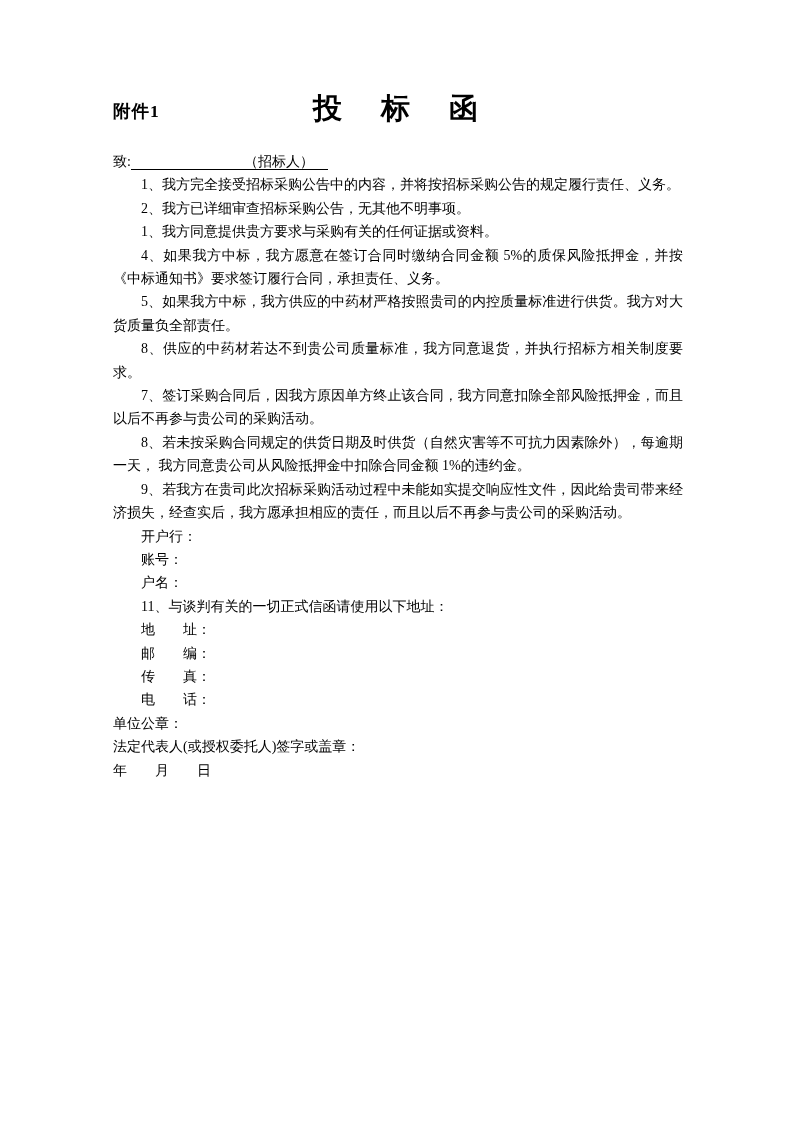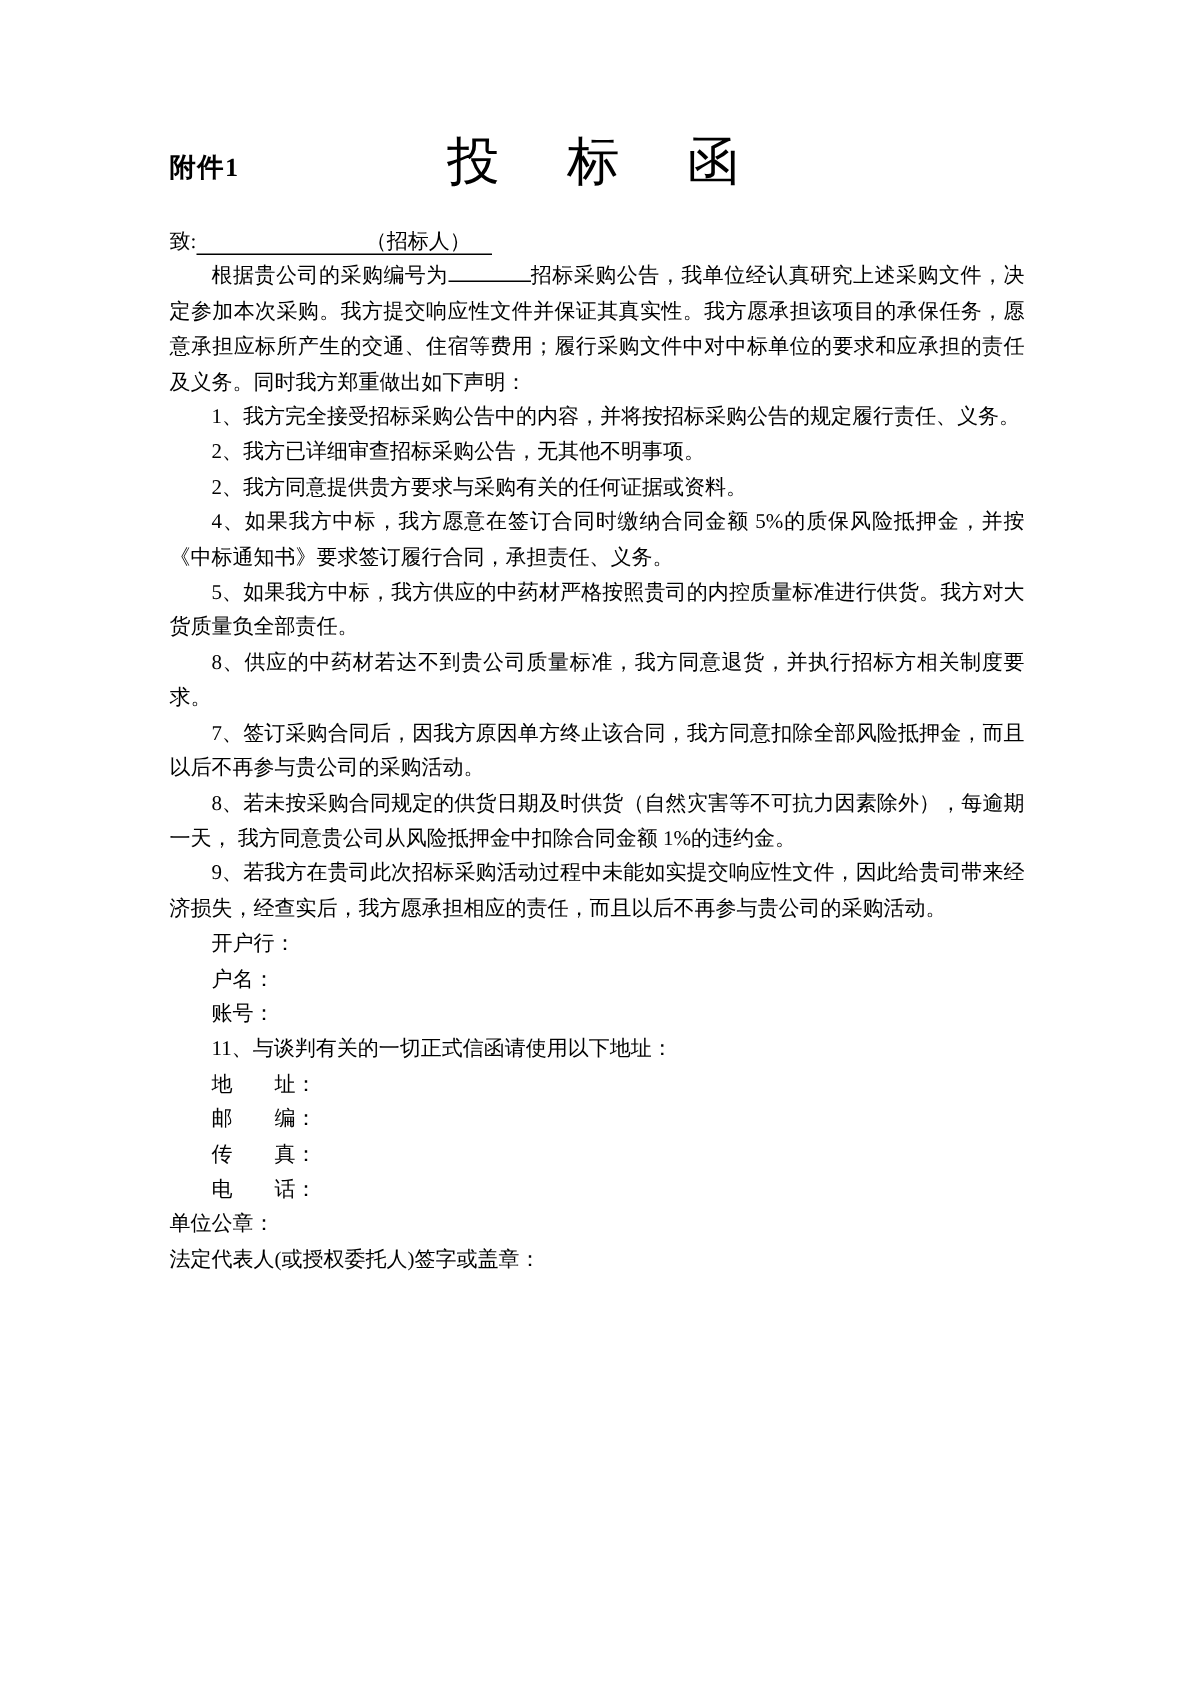--- a/index.html
+++ b/index.html
@@ -26,22 +26,22 @@
   .attachment-label {
     position: absolute;
     left: 0;
     bottom: 3px;
     font-size: 17.5px;
     font-weight: bold;
     letter-spacing: 1px;
   }
   .doc-title {
     display: inline-block;
-    font-size: 35px;
-    font-weight: normal;
+    font-size: 29px;
+    font-weight: bold;
     letter-spacing: 5px;
     line-height: 36px;
     white-space: nowrap;
   }
   
   .body {
     width: 570px;
     font-size: 14px;
     line-height: 23.4px;
     text-align: justify;
@@ -76,35 +76,34 @@
 
   <div class="header">
     <span class="attachment-label">附件1</span>
     <span class="doc-title">投　标　函</span>
   </div>
 
   <div class="body">
 
     <p><span>致:</span><span class="underline-group"><span class="blank blank-long"></span><span>（招标人）</span></span></p>
 
-    <p class="para"><span>根据贵公司的采购编号为</span><span class="blank blank-short"></span><span>招标采购公告，我单位经认真研究上述采购文件，决定参加本次采购。我方提交响应性文件并保证其真实性。我方愿承担该项目的承保任务，愿意承担应标所产生的交通、住宿等费用；履行采购文件中对中标单位的要求和应承担的责任及义务。同时我方郑重做出如下声明：</span></p>
 
     <p class="para">1、我方完全接受招标采购公告中的内容，并将按招标采购公告的规定履行责任、义务。</p>
     <p class="para">2、我方已详细审查招标采购公告，无其他不明事项。</p>
-    <p class="para">2、我方同意提供贵方要求与采购有关的任何证据或资料。</p>
+    <p class="para">1、我方同意提供贵方要求与采购有关的任何证据或资料。</p>
     <p class="para">4、如果我方中标，我方愿意在签订合同时缴纳合同金额 5%的质保风险抵押金，并按《中标通知书》要求签订履行合同，承担责任、义务。</p>
     <p class="para">5、如果我方中标，我方供应的中药材严格按照贵司的内控质量标准进行供货。我方对大货质量负全部责任。</p>
     <p class="para">8、供应的中药材若达不到贵公司质量标准，我方同意退货，并执行招标方相关制度要求。</p>
     <p class="para">7、签订采购合同后，因我方原因单方终止该合同，我方同意扣除全部风险抵押金，而且以后不再参与贵公司的采购活动。</p>
     <p class="para">8、若未按采购合同规定的供货日期及时供货（自然灾害等不可抗力因素除外），每逾期一天， 我方同意贵公司从风险抵押金中扣除合同金额 1%的违约金。</p>
     <p class="para">9、若我方在贵司此次招标采购活动过程中未能如实提交响应性文件，因此给贵司带来经济损失，经查实后，我方愿承担相应的责任，而且以后不再参与贵公司的采购活动。</p>
 
     <p class="para field-line">开户行：</p>
+    <p class="para field-line">账号：</p>
     <p class="para field-line">户名：</p>
-    <p class="para field-line">账号：</p>
 
     <p class="para">11、与谈判有关的一切正式信函请使用以下地址：</p>
 
     <p class="para field-line">地　　址：</p>
     <p class="para field-line">邮　　编：</p>
     <p class="para field-line">传　　真：</p>
     <p class="para field-line">电　　话：</p>
 
     <p class="sig-seal">单位公章：</p>
     <p class="sig-rep">法定代表人(或授权委托人)签字或盖章：</p>

